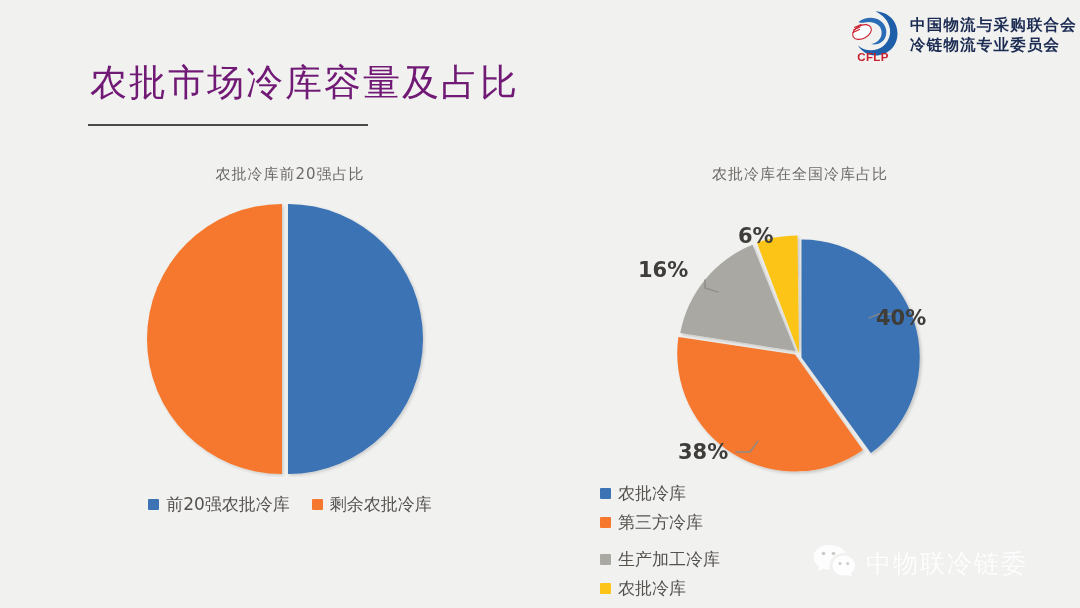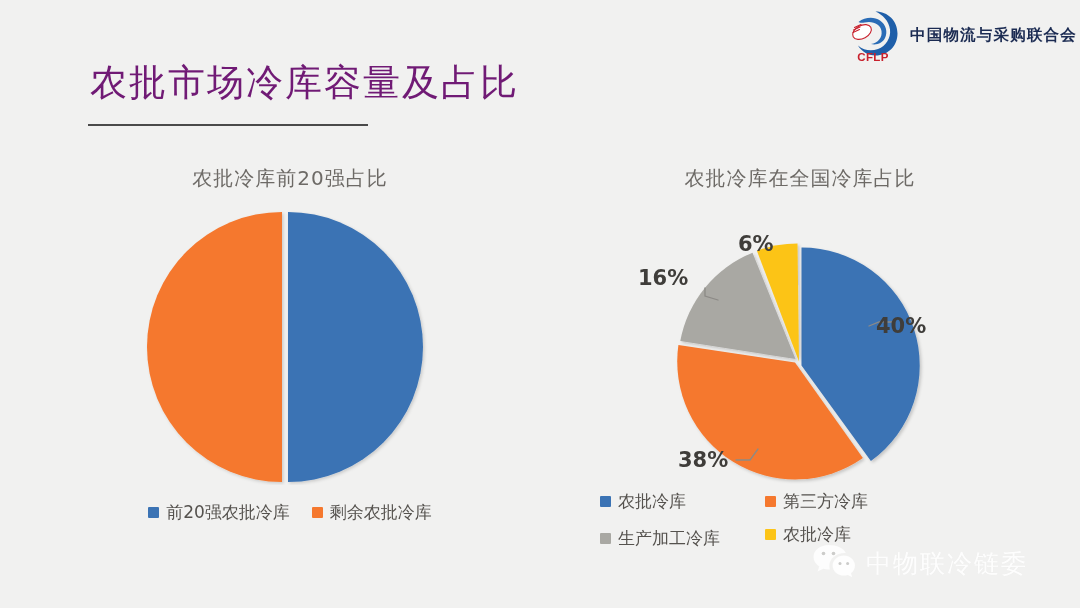--- a/index.html
+++ b/index.html
@@ -33,21 +33,21 @@
     white-space:nowrap;
   }
   .title-rule{
     position:absolute;left:88px;top:124px;width:280px;height:2px;
     background:#4a4a4a;
   }
 
   
   .panel{position:absolute;}
   .chart-title{
-    text-align:center;font-size:20px;color:#6d6a66;letter-spacing:1px;
+    text-align:center;font-size:15px;color:#6d6a66;letter-spacing:1px;
     font-family:"DejaVu Sans","Liberation Sans",sans-serif;
     white-space:nowrap;
   }
   .pie-wrap{position:relative;}
   .pie-svg{display:block;}
 
   
   .legend{
     display:flex;flex-wrap:wrap;justify-content:center;
     row-gap:6px;
@@ -95,20 +95,21 @@
         <g stroke="#c8202c" stroke-width="1.1" stroke-linecap="round">
           <line x1="9.5" y1="19.5" x2="16" y2="16.5"></line>
           <line x1="8.5" y1="22" x2="15" y2="19"></line>
           <line x1="8" y1="24.5" x2="14.5" y2="21.5"></line>
         </g>
         <text x="28" y="53" text-anchor="middle" fill="#c8202c" font-family="Liberation Sans, sans-serif" font-size="11.5" font-weight="bold" letter-spacing="0.4">CFLP</text>
       </svg>
     </div>
     <div class="logo-text">
       <span class="logo-line">中国物流与采购联合会</span>
+      <span class="logo-line">冷链物流专业委员会</span>
     </div>
   </div>
 
   <div class="title">农批市场冷库容量及占比</div>
   <div class="title-rule"></div>
 
   <div class="panel" style="left:60px;top:165px;width:460px;">
 
     <div class="chart-title">农批冷库前20强占比</div>
 
@@ -164,21 +165,21 @@
           <path d="M 148 96 L 135 92 L 135 84"></path>
         </g>
       </svg>
 
       <span class="pct" style="left:306px;top:110px;">40%</span>
       <span class="pct" style="left:108px;top:244px;">38%</span>
       <span class="pct" style="left:68px;top:62px;">16%</span>
       <span class="pct" style="left:168px;top:28px;">6%</span>
     </div>
 
-    <div class="legend" style="margin-top:6px;width:330px;margin-left:30px;">
+    <div class="legend" style="margin-top:6px;width:330px;margin-left:30px;flex-direction:column;">
       <div class="legend-item" style="width:165px;">
         <span class="swatch" style="background:#3b73b4"></span>
         <span class="legend-label">农批冷库</span>
       </div>
       <div class="legend-item" style="width:165px;">
         <span class="swatch" style="background:#f5782e"></span>
         <span class="legend-label">第三方冷库</span>
       </div>
       <div class="legend-item" style="width:165px;margin-top:8px;">
         <span class="swatch" style="background:#a9a8a3"></span>

